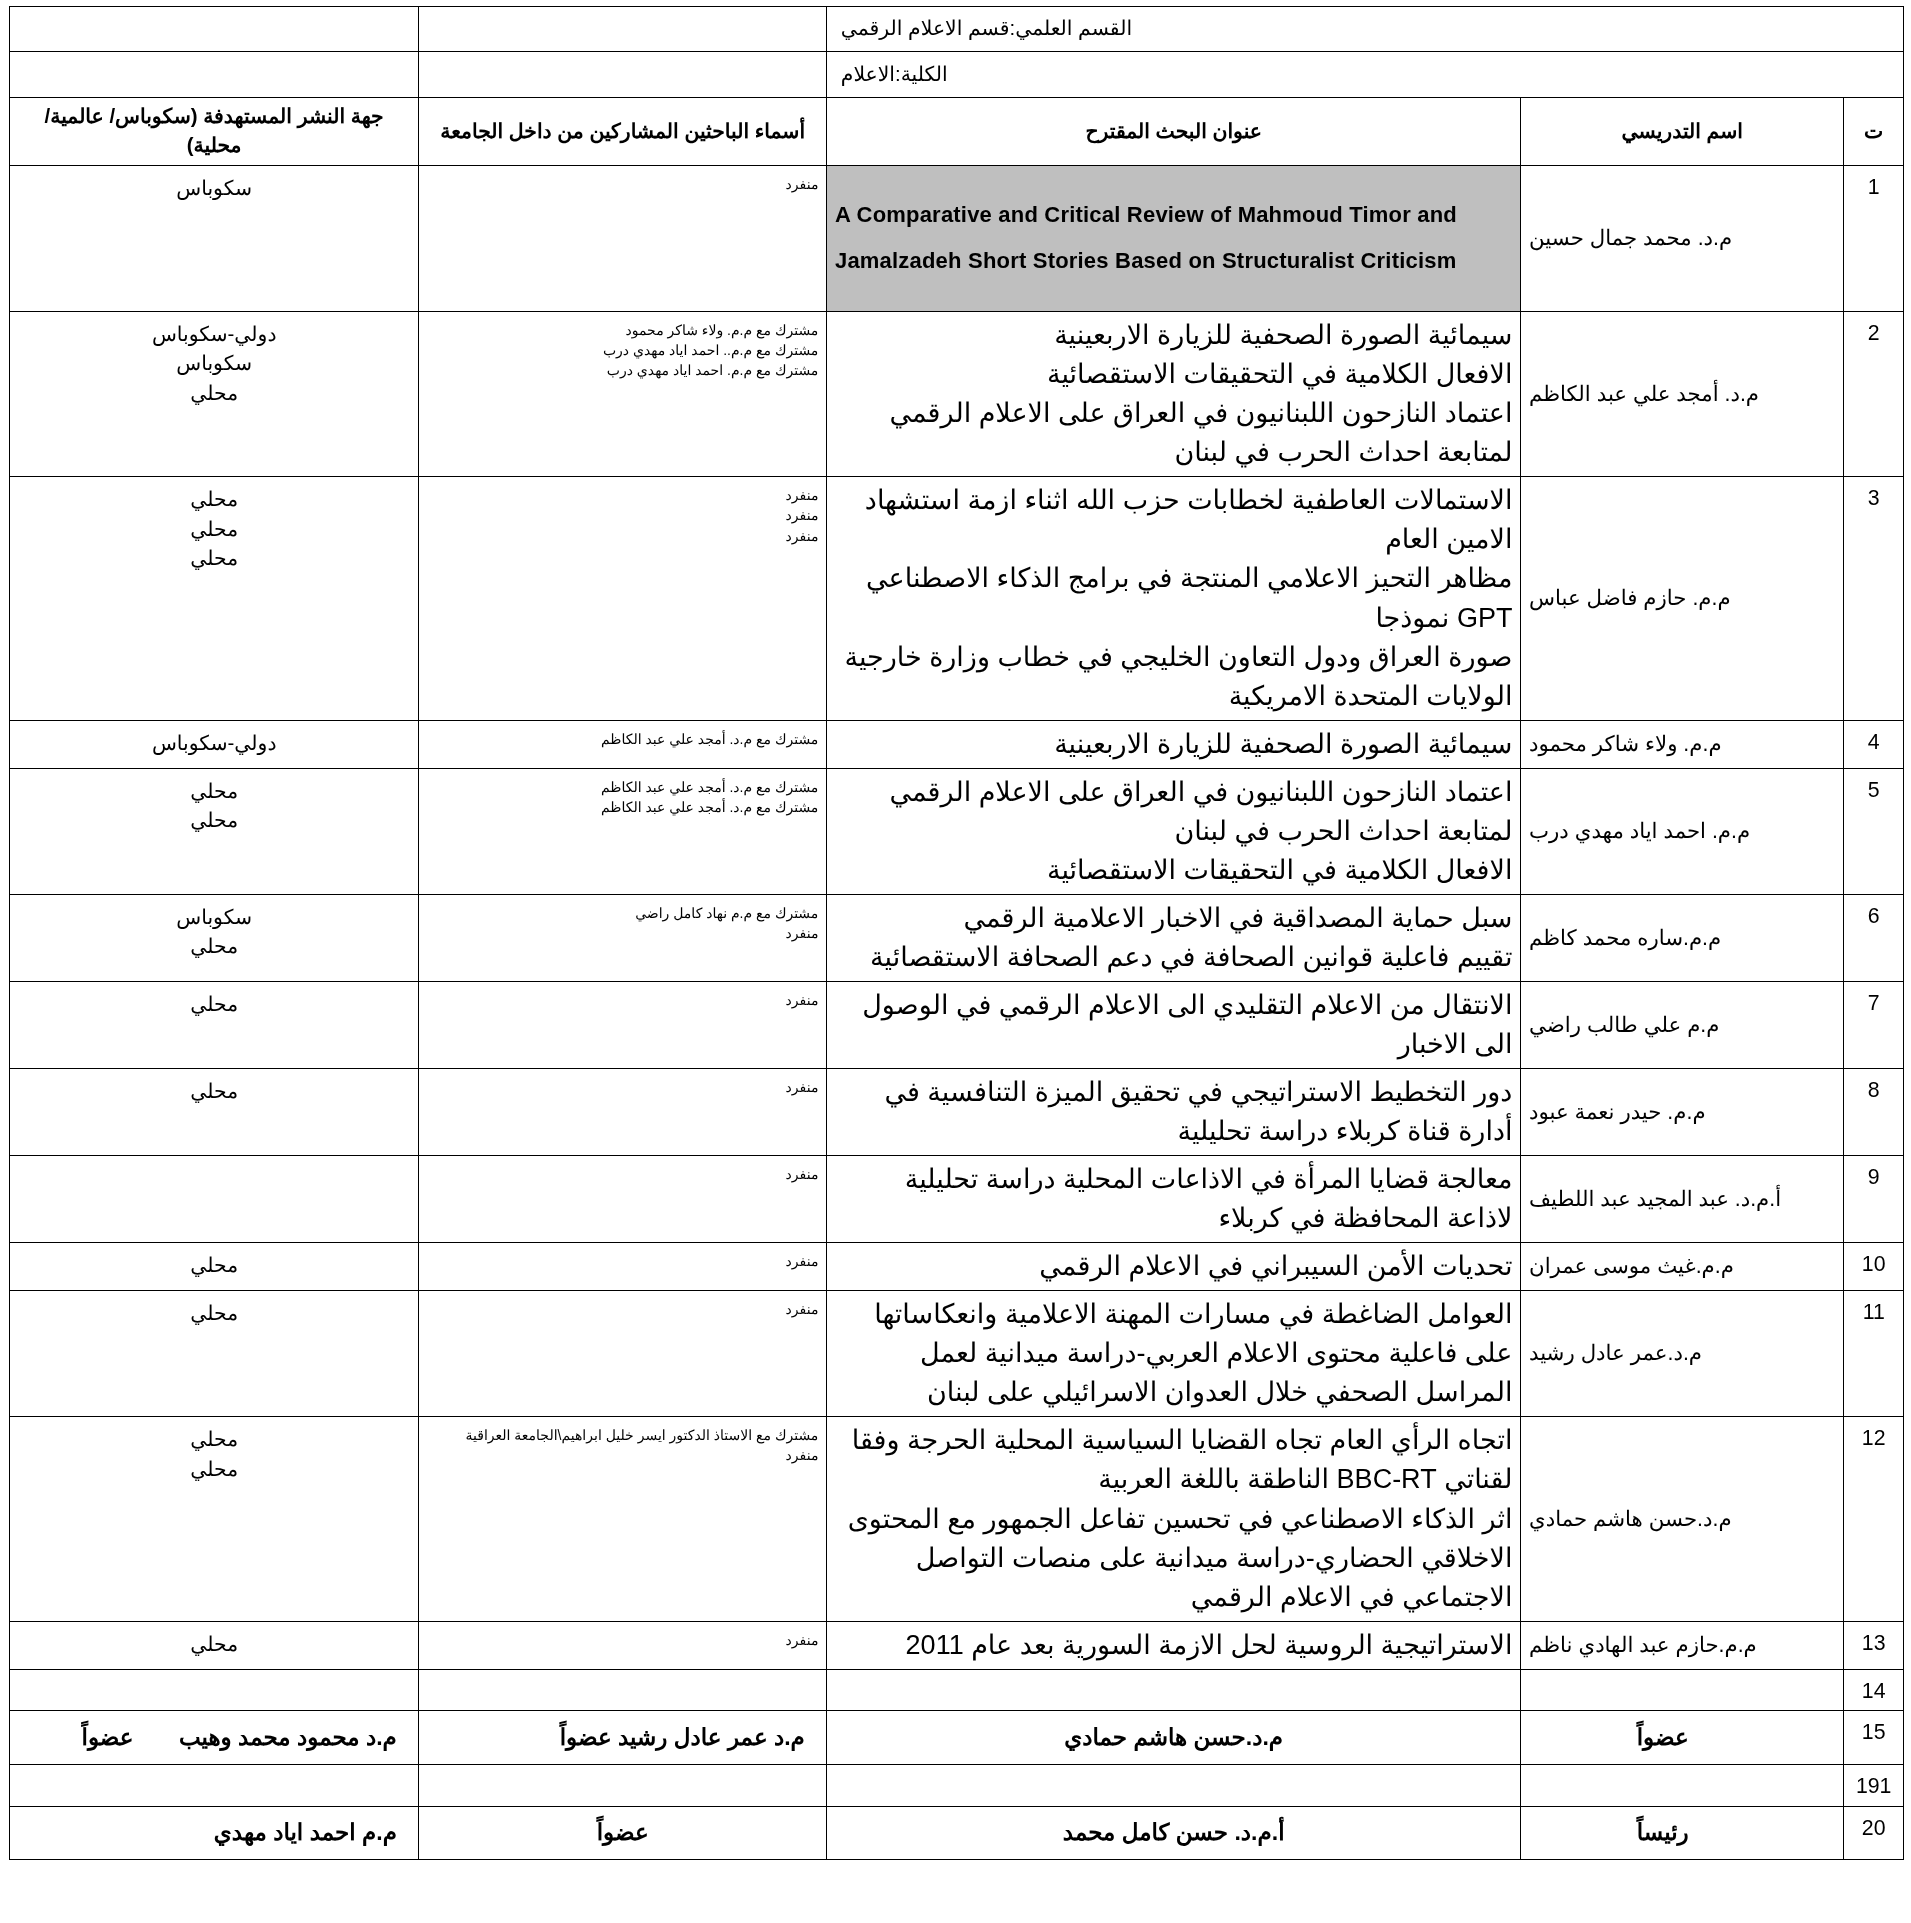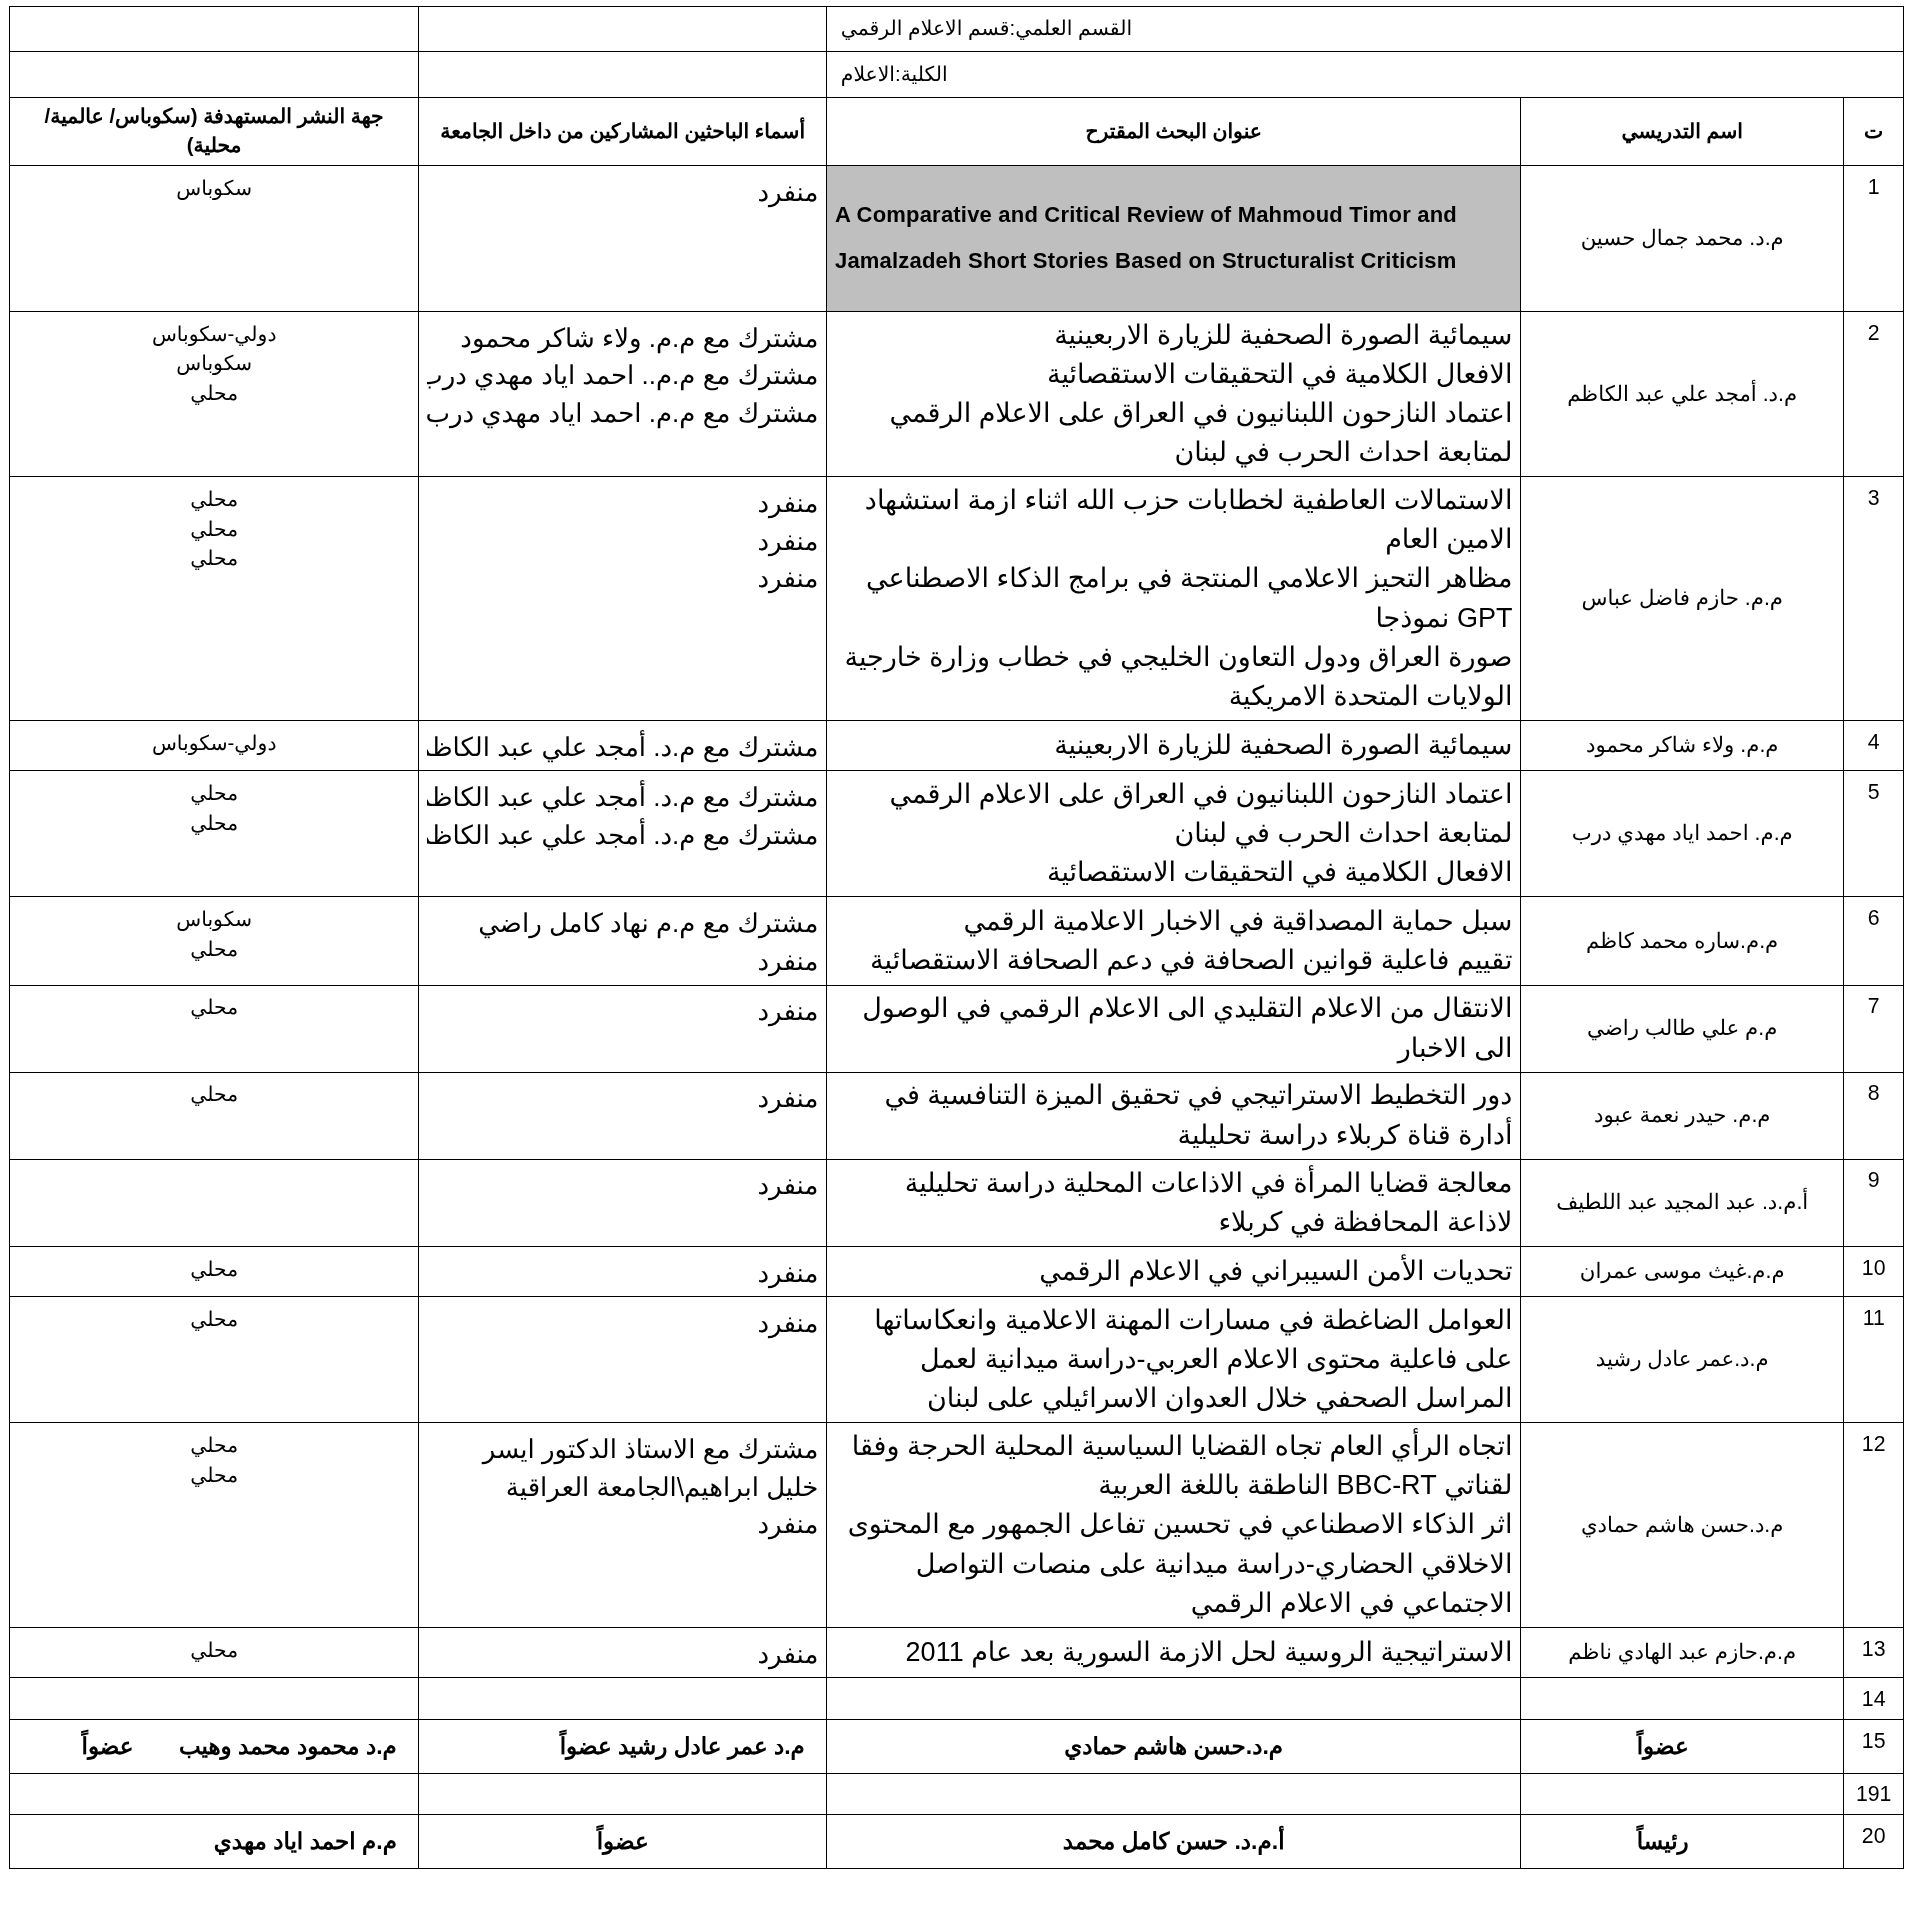--- a/index.html
+++ b/index.html
@@ -15,32 +15,32 @@
   
   col.c-idx{width:60px;}
   col.c-name{width:323px;}
   col.c-title{width:694px;}
   col.c-partners{width:408px;}
   col.c-venue{width:409px;}
 
   .top-label{text-align:left;font-size:20.4px;padding:5.8px 13.6px;height:33px;}
   .blank{border:1.9px solid #000;}
   .idx{text-align:center;vertical-align:top;font-size:21.3px;padding-top:5.8px;font-weight:normal;}
-  .name{text-align:center;font-size:21.3px;}
+  .name{text-align:left;font-size:21.3px;}
   .title{text-align:right;font-size:27px;}
   .title-en{
     background:#bfbfbf;
     font-weight:bold;
     font-size:22px;
     line-height:2.1;
     letter-spacing:0.2px;
     direction:ltr;
     font-family:"Liberation Sans", sans-serif;
   }
-  .partners{text-align:right;font-size:26px;vertical-align:top;padding-top:7.8px;}
+  .partners{text-align:right;font-size:14px;vertical-align:top;padding-top:7.8px;}
   .venue{text-align:center;font-size:20.4px;vertical-align:top;padding-top:7.8px;}
   .lines div{white-space:nowrap;overflow:hidden;text-overflow:clip;}
   .title .lines div{white-space:normal;}
   .tall-1{height:146px;}
   .empty-row td{height:29px;}
   .sign-row td{height:43px;}
   .sig{font-size:23px;font-weight:bold;text-align:center;}
   .sig .role{display:inline-block;padding-right:39px;}
   .sig-left{text-align:right;padding-right:21.3px;}
 </style>

